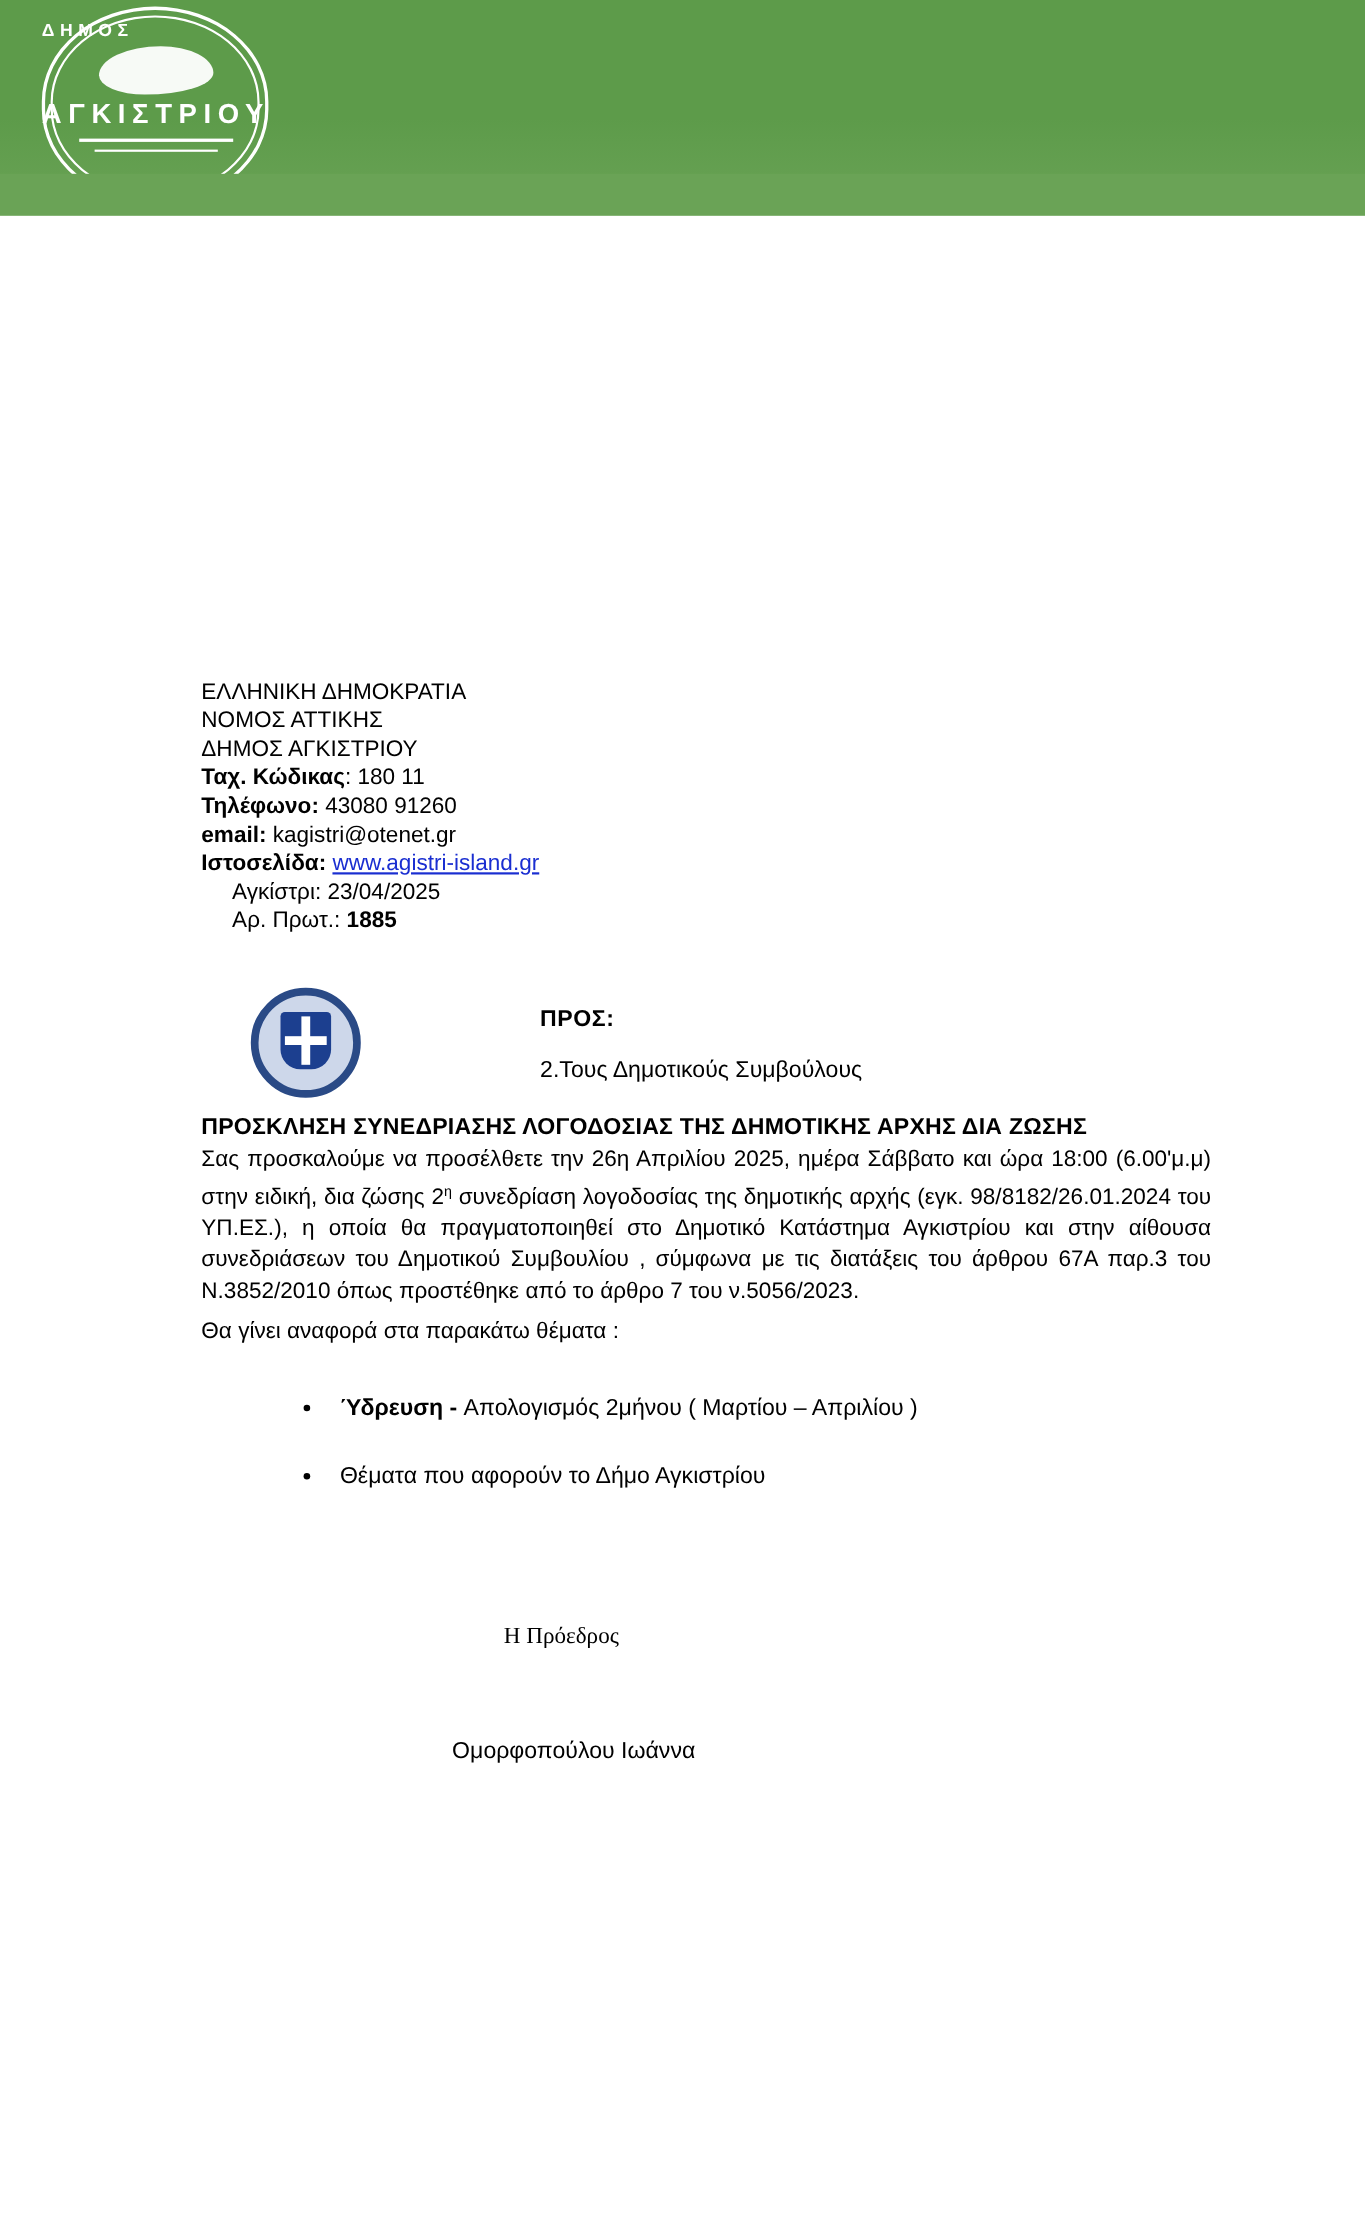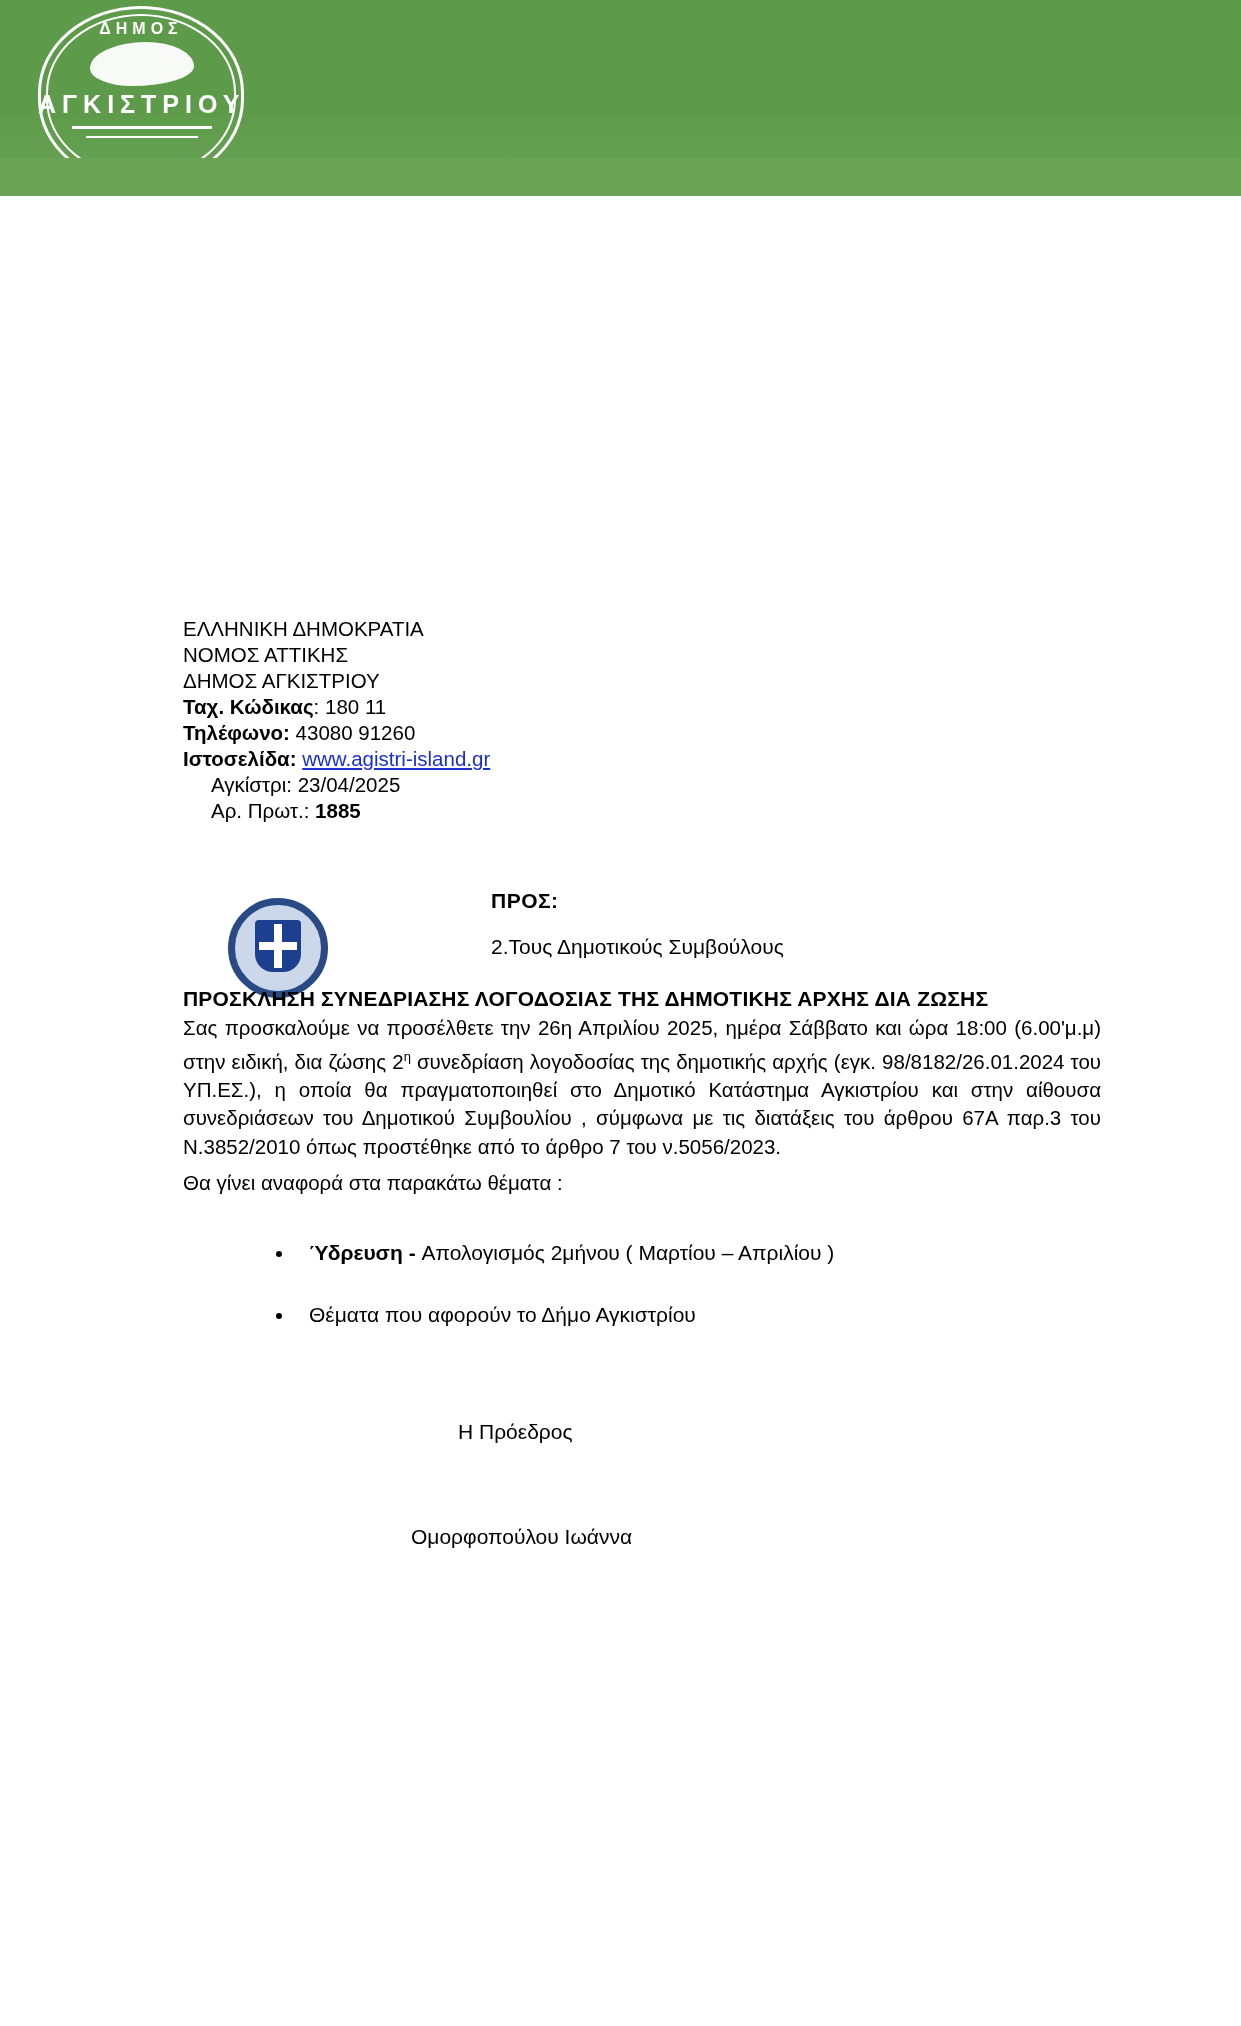--- a/index.html
+++ b/index.html
@@ -53,21 +53,21 @@
     width: 190px;
     height: 164px;
     border: 2px solid #ffffff;
     border-radius: 50% / 48%;
     box-sizing: border-box;
   }
   .logo-seal .top-text {
     position: absolute;
     top: 14px;
     width: 206px;
-    text-align: center;
+    text-align: left;
     color: #ffffff;
     font-size: 16px;
     letter-spacing: 5px;
     font-weight: bold;
   }
   .logo-seal .bottom-text {
     position: absolute;
     top: 84px;
     width: 206px;
     text-align: left;
@@ -216,24 +216,25 @@
   }
   ul.themes li {
     font-size: 21px;
     line-height: 28px;
     margin-bottom: 34px;
     padding-left: 14px;
   }
   ul.themes li .bold { font-weight: bold; }
 
   .signature {
-    margin-top: 88px;
+    margin-top: 116px;
     padding-left: 275px;
     font-size: 21px;
     line-height: 30px;
+    font-family: Liberation Serif, serif;
   }
   .sig-name {
     margin-top: 78px;
     padding-left: 228px;
     font-size: 21px;
   }
 </style>
 </head>
 <body>
 
@@ -261,20 +262,21 @@
 
   <div class="content">
 
     <div class="letterhead">
       <div class="lh-left">
         <div>ΕΛΛΗΝΙΚΗ ΔΗΜΟΚΡΑΤΙΑ</div>
         <div>ΝΟΜΟΣ ΑΤΤΙΚΗΣ</div>
         <div>ΔΗΜΟΣ  ΑΓΚΙΣΤΡΙΟΥ</div>
         <div><span class="b">Ταχ.  Κώδικας</span><span>: 180 11</span></div>
         <div><span class="b">Τηλέφωνο:</span><span> 43080 91260</span></div>
+        <div><span class="b">email:</span><span> kagistri@otenet.gr</span></div>
         <div><span class="b">Ιστοσελίδα:</span> <a class="link" href="#">www.agistri-island.gr</a></div>
       </div>
       <div class="lh-right">
         <div>Αγκίστρι: 23/04/2025</div>
         <div><span>Αρ. Πρωτ.: </span><span class="b">1885</span></div>
       </div>
     </div>
 
     <div class="pros-block">
       <div class="pros-title">ΠΡΟΣ:</div>

